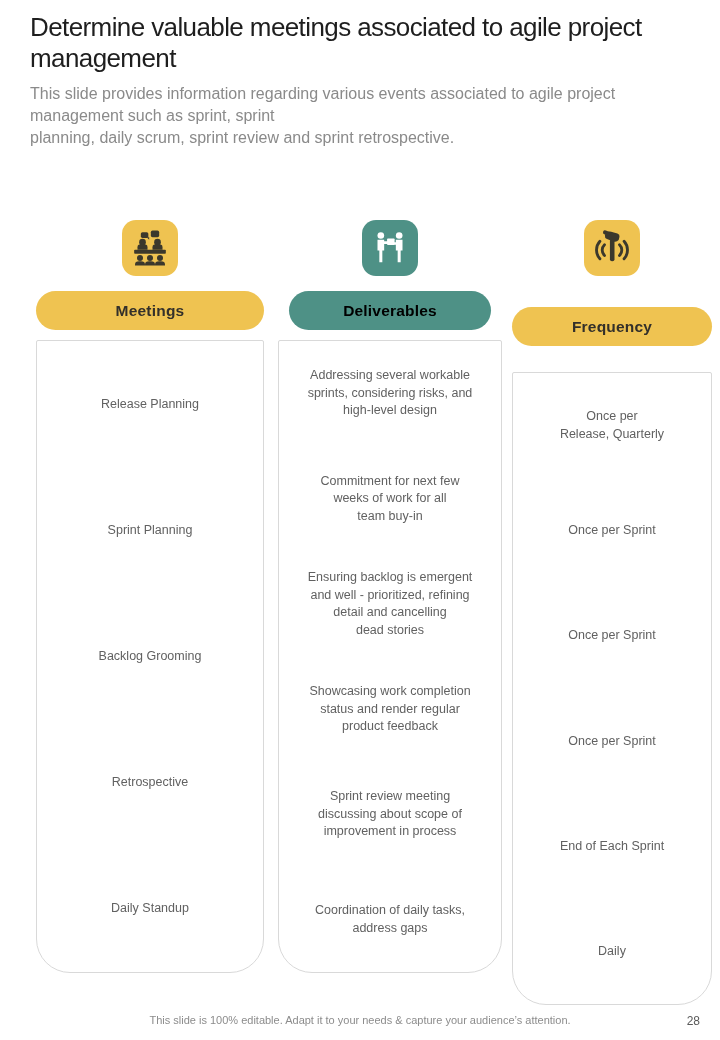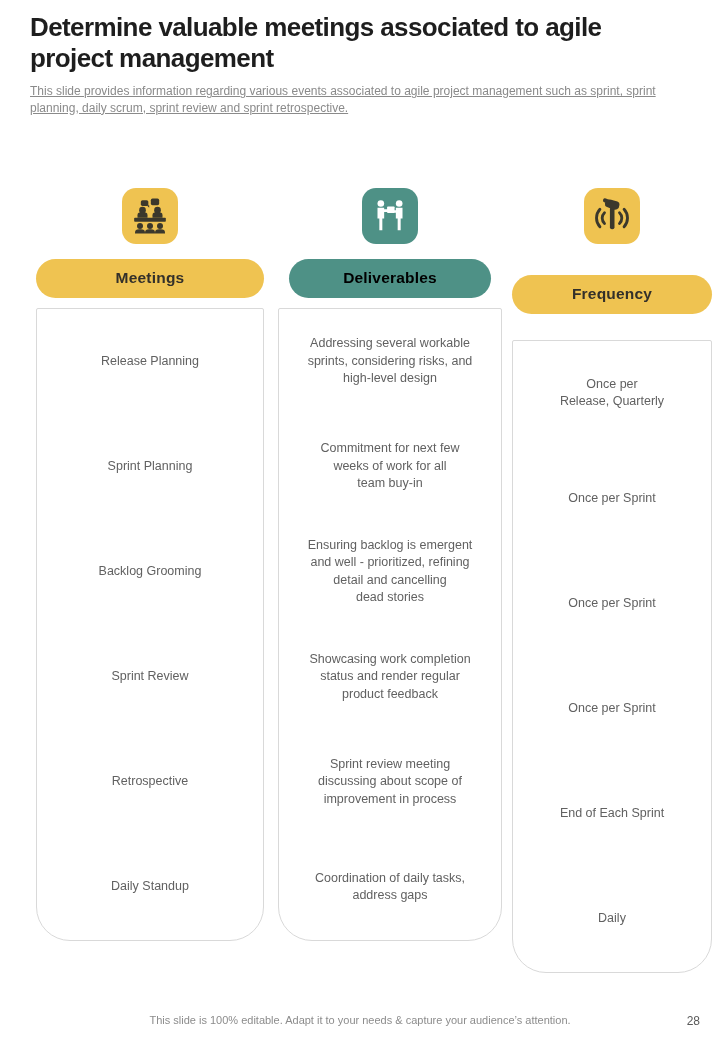--- a/index.html
+++ b/index.html
@@ -3,26 +3,26 @@
 <meta charset="utf-8">
 <style>
   html,body { margin:0; padding:0; background:#ffffff; }
   .slide {
     position:relative; width:720px; height:1040px; background:#ffffff;
     font-family:"Liberation Sans", sans-serif; overflow:hidden;
   }
   
   .hdr { padding:12px 30px 0 30px; }
   .title {
-    margin:0; font-size:26px; line-height:1.2; font-weight:bold;
+    margin:0; font-size:26px; line-height:1.2; font-weight:normal;
     letter-spacing:-0.6px; color:#1e1e1e; max-width:675px;
   }
   .subtitle {
-    margin:9px 0 0 0; font-size:12px; line-height:1.35; color:#8a8a8a;
-    max-width:660px; white-space:pre-line;text-decoration:underline;
+    margin:9px 0 0 0; font-size:16px; line-height:1.35; color:#8a8a8a;
+    max-width:660px; white-space:pre-line;
   }
   
   .columns { display:flex; margin:72px 0 0 36px; }
   .col { display:flex; flex-direction:column; }
   .col-1 { width:228px; margin-right:14px; }
   .col-2 { width:224px; margin-right:10px; }
   .col-3 { width:200px;gap:16px; }
   .icon-tile {
     width:56px; height:56px; border-radius:14px; margin:0 auto;
     display:flex; align-items:center; justify-content:center;
@@ -91,21 +91,20 @@
           </g>
         </svg>
       </div>
       <div class="pill pill-yellow">
         <span>Meetings</span>
       </div>
       <div class="box">
         <div class="cell">Release Planning</div>
         <div class="cell">Sprint Planning</div>
         <div class="cell">Backlog Grooming</div>
-        <div class="cell">Sprint Review</div>
         <div class="cell">Retrospective</div>
         <div class="cell">Daily Standup</div>
       </div>
     </section>
 
     <section class="col col-2">
       <div class="icon-tile tile-teal">
         <svg viewBox="0 0 48 48" width="40" height="40" aria-hidden="true">
           <g fill="#ffffff">
             <circle cx="13" cy="9" r="4"></circle>

